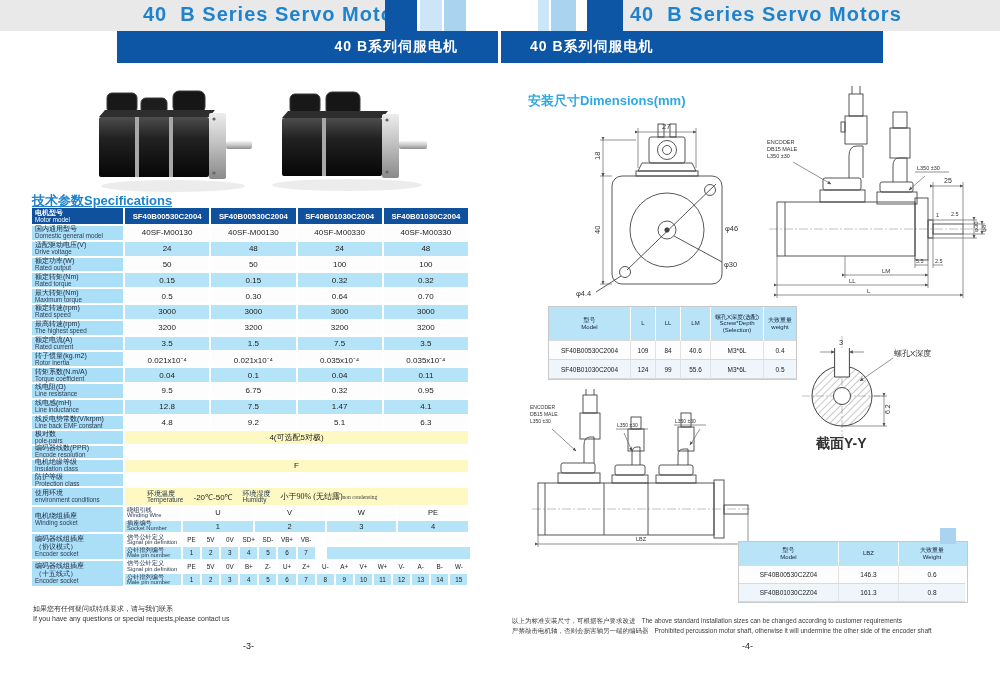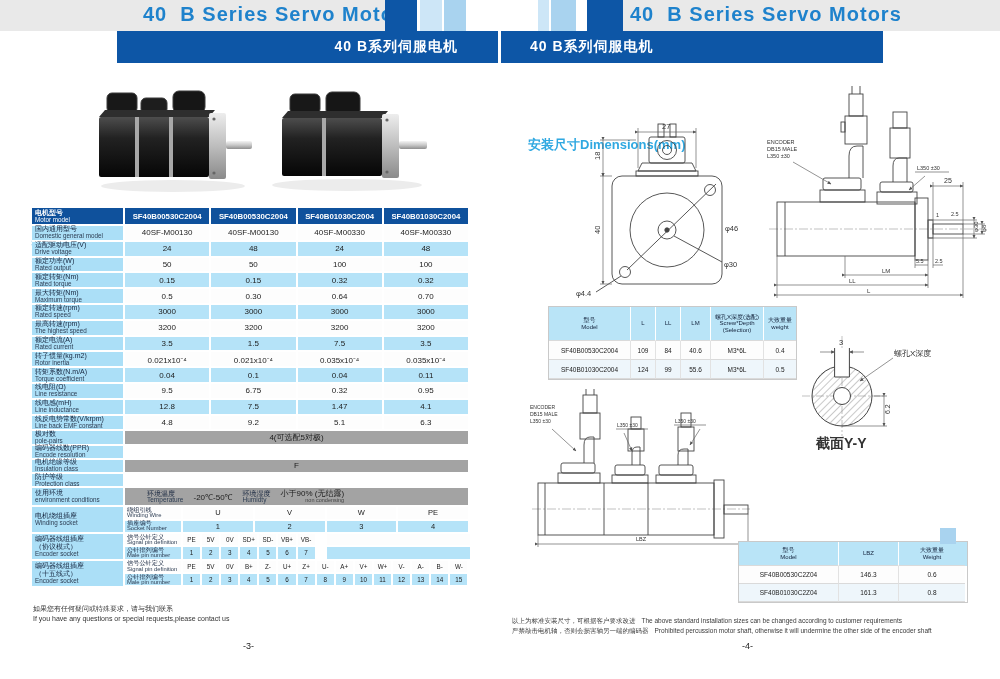--- a/index.html
+++ b/index.html
@@ -7,45 +7,45 @@
   #page{position:relative;width:1000px;height:679px;background:#ffffff;overflow:hidden;}
   .abs{position:absolute;}
   
   .gray-strip{position:absolute;top:0;height:31px;background:#e9e9e9;}
   .hdr-title{position:absolute;top:3px;font-size:20px;font-weight:bold;color:#1e82cc;white-space:pre;letter-spacing:1px;}
   .blue-bar{position:absolute;top:31px;height:32px;background:#0d56a6;display:flex;align-items:center;box-sizing:border-box;}
   .bar-cn{color:#ffffff;font-size:14px;font-weight:bold;letter-spacing:1px;}
   .deco{position:absolute;top:0;height:31px;}
   .spine{position:absolute;left:498px;top:0;width:3px;height:679px;background:#ffffff;}
   
-  .section-title{position:absolute;font-size:13px;font-weight:bold;margin-top:44px;}
+  .section-title{position:absolute;font-size:13px;font-weight:bold;}
   .t-left{color:#1e82cc;text-decoration:underline;}
   .t-right{color:#2fa8e1;}
   .spec-table{position:absolute;left:32px;top:208px;width:438px;}
   .trow{display:flex;}
   .lcell{width:93px;background:#abdff7;border-right:2px solid #fff;border-bottom:2px solid #fff;box-sizing:border-box;padding:1px 3px;display:flex;flex-direction:column;justify-content:center;}
   .lcell .cn{font-size:7px;color:#14233c;line-height:1.15;}
   .lcell .en{font-size:6.3px;color:#2c3c52;line-height:1.1;}
   .head-row{height:18px;}
   .head-row .lcell{background:#0f519c;}
   .head-row .lcell .cn,.head-row .lcell .en{color:#fff;}
   .mcell{flex:1;background:#0f519c;color:#fff;font-weight:bold;font-size:7.8px;display:flex;align-items:center;justify-content:center;border-right:2px solid #fff;border-bottom:2px solid #fff;box-sizing:border-box;}
   .spec-row{height:15.8px;}
   .vcell{flex:1;display:flex;align-items:center;justify-content:center;font-size:8px;color:#1c1c1c;background:#fdfdfd;border-right:2px solid #fff;border-bottom:2px solid #fff;box-sizing:border-box;}
   #spec-rows .spec-row:nth-child(even) .vcell{background:#b5e3f8;}
   .full-row{height:14.2px;}
-  .vwide{flex:1;display:flex;align-items:center;justify-content:center;font-size:8px;color:#1c1c1c;background:#a3a3a3;border-right:2px solid #fff;border-bottom:2px solid #fff;box-sizing:border-box;}
+  .vwide{flex:1;display:flex;align-items:center;justify-content:center;font-size:8px;color:#1c1c1c;background:#fef9c3;border-right:2px solid #fff;border-bottom:2px solid #fff;box-sizing:border-box;}
   #full-rows .full-row:nth-child(even) .vwide{background:#b5e3f8;}
   .env-row{height:19px;}
   .env{justify-content:flex-start;gap:10px;padding-left:22px;}
   .env-pair{display:flex;flex-direction:column;line-height:1;}
   .env-pair .cn{font-size:7px;color:#14233c;}
   .env-pair .en{font-size:6.5px;color:#2c3c52;}
   .env-val{font-size:8px;}
-  .env-val2{display:flex;flex-direction:column;line-height:1;font-size:8px;}
+  .env-val2{display:flex;line-height:1;font-size:8px;font-family:Liberation Serif, serif;}
   .env-val2 .tiny{font-size:5.5px;color:#444;align-self:flex-end;}
   .subcol{flex:1;display:flex;flex-direction:column;}
   .subrow{display:flex;height:13.4px;}
   .slabel{width:58px;border-right:2px solid #fff;border-bottom:2px solid #fff;box-sizing:border-box;padding:0 2px;display:flex;flex-direction:column;justify-content:center;line-height:1;}
   .slabel .cn{font-size:6.2px;color:#14233c;}
   .slabel .en{font-size:5.8px;color:#2c3c52;}
   .subrow.white .slabel,.subrow.white .wcell,.subrow.white .pcell,.subrow.white .pfill{background:#fdfdfd;}
   .subrow.blue .slabel,.subrow.blue .wcell,.subrow.blue .pcell,.subrow.blue .pfill{background:#b5e3f8;}
   .wcells{flex:1;display:flex;}
   .wcell{flex:1;display:flex;align-items:center;justify-content:center;font-size:7.5px;color:#1c1c1c;border-right:2px solid #fff;border-bottom:2px solid #fff;box-sizing:border-box;}

